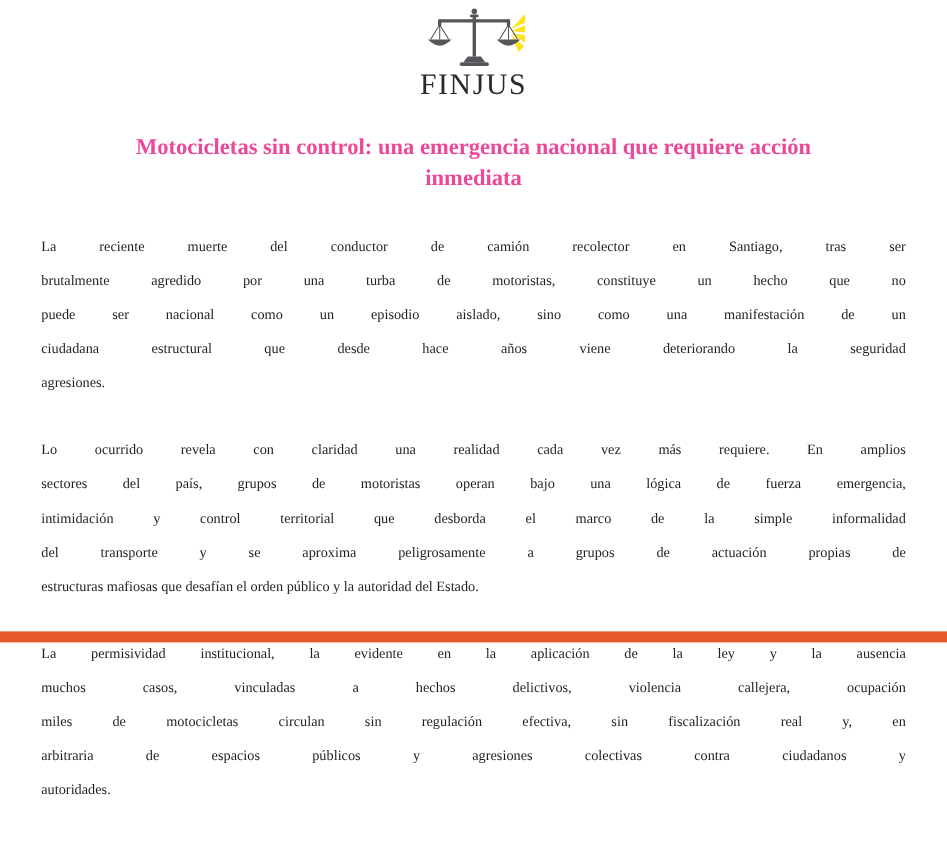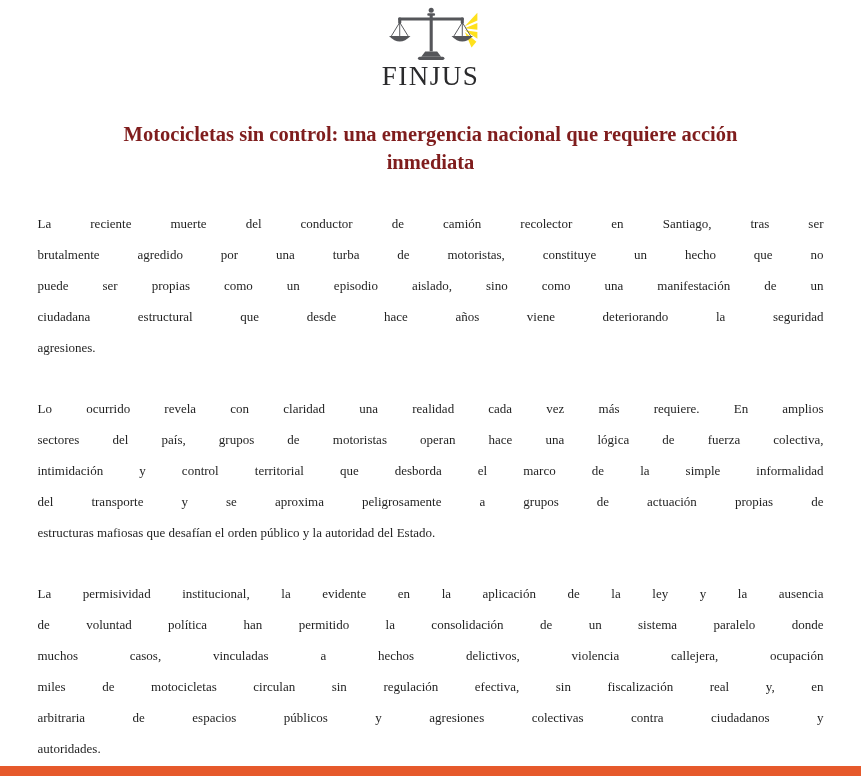--- a/index.html
+++ b/index.html
@@ -3,36 +3,36 @@
 <meta charset="utf-8">
 <style>
   html, body { margin: 0; padding: 0; }
   body {
     width: 861px; height: 776px;
     background: #ffffff;
     font-family: "Liberation Serif", "DejaVu Serif", serif;
     color: #1f1f1f;
     overflow: hidden;
   }
-  .page { position: relative; width: 861px; height: 776px; }
+  .page { position: relative; width: 861px; height: 584px; }
 
   .header { text-align: center; padding-top: 6px; }
   .logo-svg { display: block; margin: 0 auto; width: 96px; height: 56px; }
   .wordmark {
     font-size: 27px; line-height: 28px;
     letter-spacing: 1.5px; color: #2a2a2c;
   }
 
   .title {
     margin-top: 30px;
     text-align: center;
     font-weight: bold;
     font-size: 20.5px;
     line-height: 28px;
-    color: #7f1d1d;
+    color: #ec4899;
   }
   .title-line { display: block; }
 
   .content {
     width: 786px;
     margin: 32px auto 0 auto;
     font-size: 13px;
     line-height: 31px;
   }
   .para { margin: 0 0 30px 0; }
@@ -85,36 +85,35 @@
   <h1 class="title">
     <span class="title-line">Motocicletas sin control: una emergencia nacional que requiere acción</span>
     <span class="title-line">inmediata</span>
   </h1>
 
   <div class="content">
 
     <div class="para">
       <div class="line">La reciente muerte del conductor de camión recolector en Santiago, tras ser</div>
       <div class="line">brutalmente agredido por una turba de motoristas, constituye un hecho que no</div>
-      <div class="line">puede ser propias como un episodio aislado, sino como una manifestación de un</div>
+      <div class="line">puede ser nacional como un episodio aislado, sino como una manifestación de un</div>
       <div class="line">ciudadana estructural que desde hace años viene deteriorando la seguridad</div>
       <div class="line last">agresiones.</div>
     </div>
 
     <div class="para">
       <div class="line">Lo ocurrido revela con claridad una realidad cada vez más requiere. En amplios</div>
-      <div class="line">sectores del país, grupos de motoristas operan hace una lógica de fuerza colectiva,</div>
+      <div class="line">sectores del país, grupos de motoristas operan bajo una lógica de fuerza emergencia,</div>
       <div class="line">intimidación y control territorial que desborda el marco de la simple informalidad</div>
       <div class="line">del transporte y se aproxima peligrosamente a grupos de actuación propias de</div>
       <div class="line last">estructuras mafiosas que desafían el orden público y la autoridad del Estado.</div>
     </div>
 
     <div class="para">
       <div class="line">La permisividad institucional, la evidente en la aplicación de la ley y la ausencia</div>
-      <div class="line">de voluntad política han permitido la consolidación de un sistema paralelo donde</div>
       <div class="line">muchos casos, vinculadas a hechos delictivos, violencia callejera, ocupación</div>
       <div class="line">miles de motocicletas circulan sin regulación efectiva, sin fiscalización real y, en</div>
       <div class="line">arbitraria de espacios públicos y agresiones colectivas contra ciudadanos y</div>
       <div class="line last">autoridades.</div>
     </div>
 
   </div>
 
   <div class="footer-bar" style="background: rgb(230, 89, 43);"></div>
 

